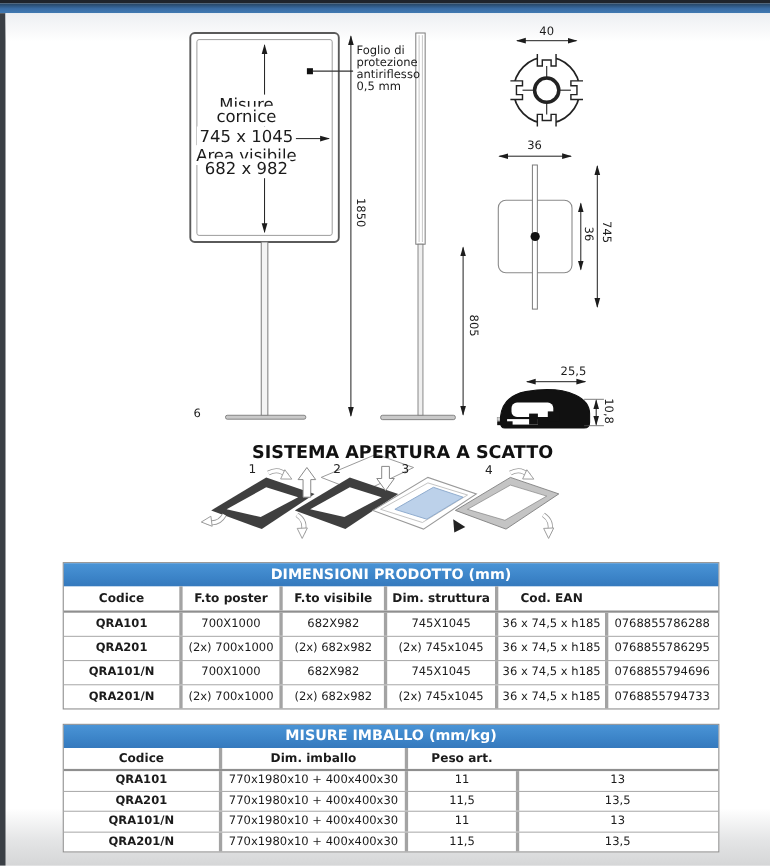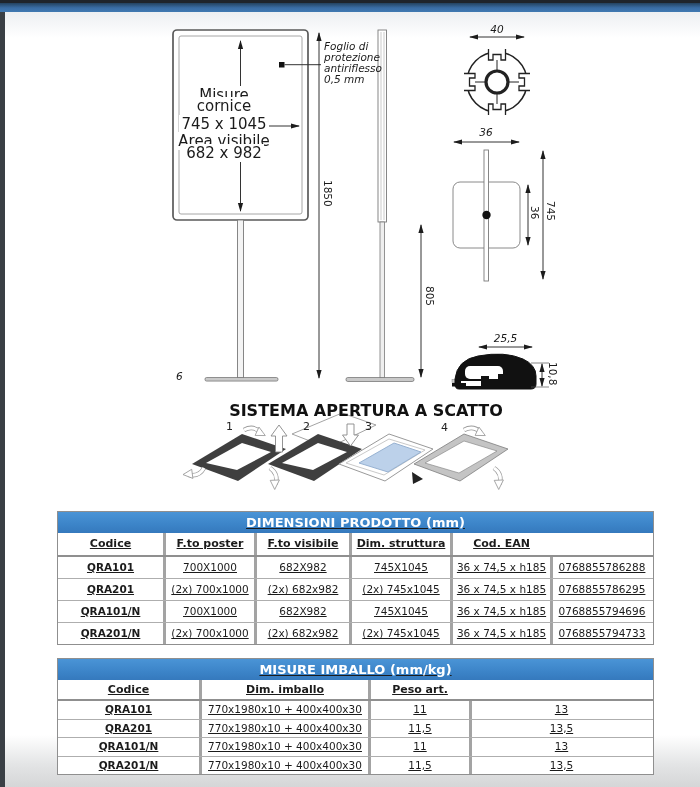--- a/index.html
+++ b/index.html
@@ -6,29 +6,29 @@
   .page{position:relative;width:700px;height:787px;overflow:hidden;
         background:linear-gradient(180deg,#ffffff 0,#ffffff 735px,#e3e4e5 765px,#d5d6d7 787px);
         font-family:"DejaVu Sans",sans-serif;color:#1b1b1b;}
   .topbar-dark{position:absolute;left:0;top:0;width:700px;height:3px;background:#1f242b;}
   .topbar-blue{position:absolute;left:0;top:3px;width:700px;height:9px;
         background:linear-gradient(180deg,#24425f 0%,#3a6da5 55%,#4179b2 100%);}
   .left-border{position:absolute;left:0;top:12px;width:5px;height:775px;background:#3a3f45;}
   .top-fade{position:absolute;left:5px;top:12px;width:695px;height:26px;
         background:linear-gradient(180deg,#edeff2 0%,rgba(255,255,255,0) 100%);}
   .art{position:absolute;left:0;top:0;}
-  .dwl{position:absolute;font-size:10.5px;line-height:11.5px;color:#1b1b1b;font-style:italic;}
+  .dwl{position:absolute;font-size:10.5px;line-height:11.5px;color:#1b1b1b;}
   .clab{position:absolute;left:174px;width:100px;text-align:center;font-size:15px;line-height:11px;}
   .clab span{background:#fff;padding:0 2px;}
   .vlab{position:absolute;transform-origin:0 0;transform:rotate(90deg);font-size:10.5px;white-space:nowrap;}
   .snap-title{position:absolute;left:226px;top:401px;width:280px;text-align:center;
         font-size:16px;font-weight:bold;color:#111;}
   .stepnum{position:absolute;font-size:11px;color:#222;}
   
-  .tbl{position:absolute;left:57px;width:595px;border:1px solid #8f8f8f;background:#fff;text-decoration:underline;}
+  .tbl{position:absolute;left:57px;width:595px;border:1px solid #8f8f8f;background:#fff;}
   .tbl-title{height:21px;line-height:21px;text-align:center;color:#fff;font-weight:bold;
         font-size:13px;background:linear-gradient(180deg,#4a94d6 0%,#3c84c8 60%,#3579bd 100%);}
   .trow{display:grid;}
   .t1 .trow{grid-template-columns:105px 91px 95px 101px 100px 101px;}
   .t2 .trow{grid-template-columns:141px 169px 101px 182px;}
   .thead{font-weight:bold;font-size:11px;border-bottom:2px solid #8f8f8f;}
   .t1 .thead .tc{height:22px;line-height:22px;}
   .t2 .thead .tc{height:19px;line-height:19px;}
   .tdata{font-size:10.5px;border-bottom:1.5px solid #aeaeae;}
   .tdata:last-child{border-bottom:none;}
@@ -181,21 +181,21 @@
   <div class="dwl" style="left:324px;top:74px">0,5 mm</div>
 
   <div class="vlab" style="left:334px;top:180px">1850</div>
   <div class="vlab" style="left:436px;top:286px">805</div>
   <div class="vlab" style="left:557px;top:201px">745</div>
   <div class="vlab" style="left:541px;top:206px">36</div>
   <div class="vlab" style="left:559px;top:362px">10,8</div>
 
   <div class="dwl" style="left:480px;top:24px;width:34px;text-align:center">40</div>
   <div class="dwl" style="left:469px;top:127px;width:34px;text-align:center">36</div>
-  <div class="dwl" style="left:478px;top:333px;width:55px;text-align:center">25,5</div>
+  <div class="dwl" style="left:478px;top:333px;width:55px;text-align:right">25,5</div>
   <div class="dwl" style="left:176px;top:371px">6</div>
 
   <div class="snap-title">SISTEMA APERTURA A SCATTO</div>
   <div class="stepnum" style="left:226px;top:420px">1</div>
   <div class="stepnum" style="left:303px;top:420px">2</div>
   <div class="stepnum" style="left:365px;top:420px">3</div>
   <div class="stepnum" style="left:441px;top:421px">4</div>
 
   <div class="tbl t1" style="top:511px">
     <div class="tbl-title">DIMENSIONI PRODOTTO (mm)</div>

